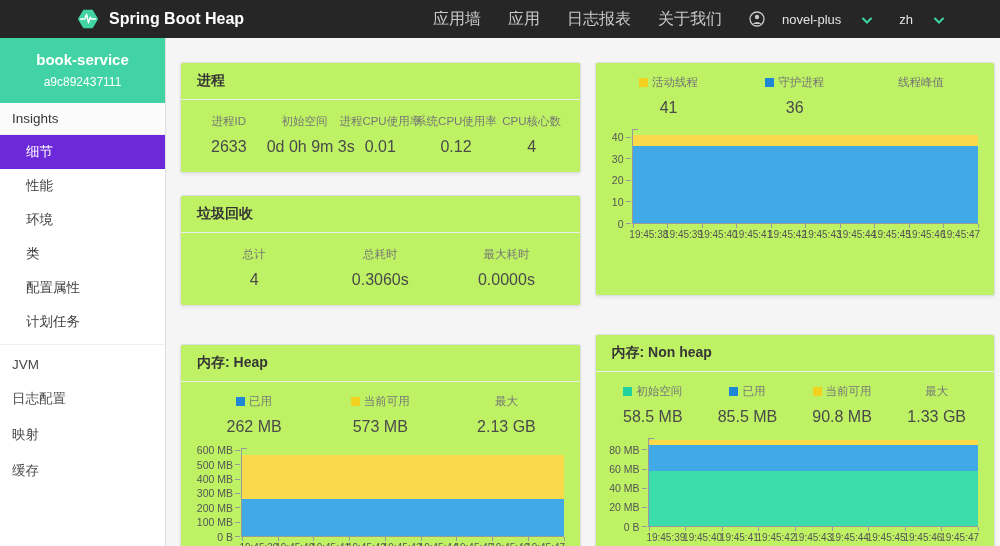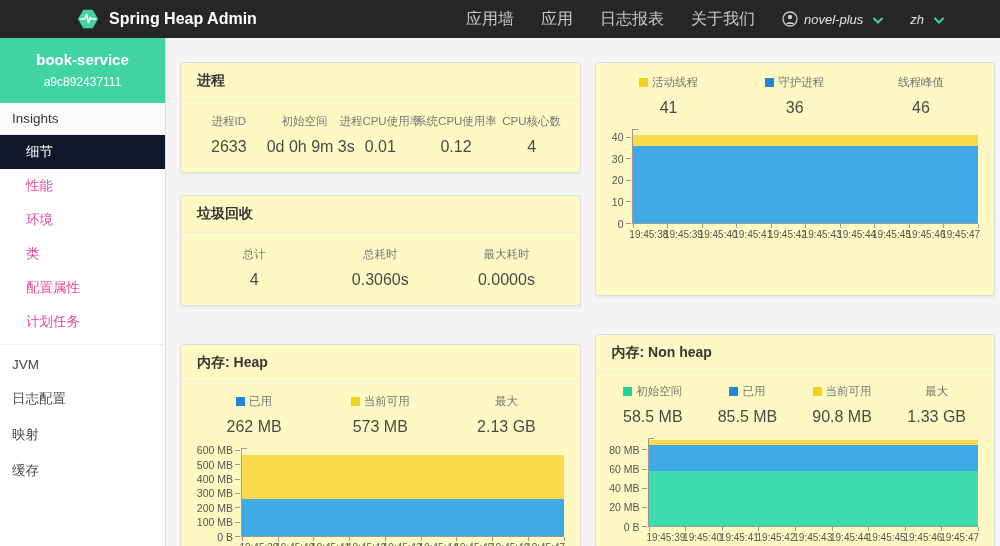--- a/index.html
+++ b/index.html
@@ -14,49 +14,49 @@
   
   .navbar {
     position:fixed; top:0; left:0; right:0; height:38px;
     background:#262626; display:flex; align-items:center;
     padding:0 56px 0 76px; z-index:30;
   }
   .brand { display:flex; align-items:center; gap:9px; color:#fff;
            font-weight:700; font-size:16px; cursor:pointer; }
   .nav-spacer { flex:1; }
   .nav-item { color:#c9c9c9; font-size:16px; margin-left:27px; cursor:pointer; white-space:nowrap; }
-  .nav-user, .nav-lang { display:flex; align-items:center; gap:6px;
-    color:#e4e4e4; font-size:13px; margin-left:27px; cursor:pointer; white-space:nowrap;font-style:italic; }
+  .nav-user, .nav-lang { display:flex; align-items:center; gap:17px;
+    color:#e4e4e4; font-size:13px; margin-left:27px; cursor:pointer; white-space:nowrap; }
   .chev { margin-left:4px; display:inline-block; }
 
   
   .sidebar {
     position:fixed; top:38px; left:0; bottom:0; width:166px;
     background:#fff; border-right:1px solid #e0e0e0; z-index:20;
   }
   .sidebar-header { background:#42d3a4; color:#fff; text-align:center; padding:13px 8px 14px; }
   .app-name { font-weight:700; font-size:15px; margin-bottom:7px; }
   .instance-id { font-size:12px; }
   .section-label { padding:8px 12px; font-size:13.5px; color:#363636;
                    background:#fbfbfb; border-bottom:1px solid #efefef; }
   .menu { list-style:none; margin:0; padding:0; }
-  .menu-item { font-size:13.5px; color:#ec4899; padding:8px 12px 8px 26px; cursor:pointer; }
-  .menu-item.active { background:#0f172a; color:#fff; }
+  .menu-item { font-size:13.5px; color:#404040; padding:8px 12px 8px 26px; cursor:pointer; }
+  .menu-item.active { background:#6d28d9; color:#fff; }
   .menu-sep { border-top:1px solid #efefef; margin-top:5px; padding-top:3px; }
   .group-item { font-size:13.5px; color:#4a4a4a; padding:9px 12px; cursor:pointer; }
 
   
   .main {
     position:fixed; left:166px; top:38px; right:0; bottom:0;
     background:#f5f5f5; padding:24px 5px 0 14px;
     display:flex; gap:14px; overflow:hidden;
   }
   .col { flex:1; min-width:0; }
 
-  .card { background:#fef9c3; border:1px solid #dedede; border-radius:3px;
+  .card { background:#bef264; border:1px solid #dedede; border-radius:3px;
           box-shadow:0 2px 3px rgba(10,10,10,.06); }
   .card-header { padding:9px 16px; font-size:14px; font-weight:700;
                  color:#363636; border-bottom:1px solid #ededed; }
   #card-process { margin-bottom:22px; }
   #card-gc { margin-bottom:38px; }
   #card-threads { height:234px; margin-bottom:38px; overflow:hidden; }
 
   .stats { display:flex; padding:12px 10px; }
   .stats--plain { padding:14px 10px 16px; }
   .stat { flex:1; text-align:center; min-width:0; }
@@ -90,21 +90,21 @@
 <body>
 
 <nav class="navbar">
   <div class="brand">
     <span style="display:flex;">
       <svg width="24" height="24" viewBox="0 0 26 26">
         <polygon points="2,13 8,3 18,3 24,13 18,23 8,23" fill="#42d3a4"></polygon>
         <polyline points="5,13 9.5,13 11.5,8 13.5,17 15.5,11 16.5,13 21,13" fill="none" stroke="#fff" stroke-width="1.6" stroke-linejoin="round" stroke-linecap="round"></polyline>
       </svg>
     </span>
-    <span>Spring Heap Admin</span>
+    <span>Spring Boot Heap</span>
   </div>
   <div class="nav-spacer"></div>
   <span class="nav-item">应用墙</span>
   <span class="nav-item">应用</span>
   <span class="nav-item">日志报表</span>
   <span class="nav-item">关于我们</span>
   <span class="nav-user">
     <span style="display:flex;">
       <svg width="16" height="16" viewBox="0 0 16 16">
         <circle cx="8" cy="8" r="7" fill="none" stroke="#c9c9c9" stroke-width="1.3"></circle>
@@ -282,21 +282,20 @@
         </div>
         <div class="stat">
           <div class="stat-label">
             <span class="swatch" style="background: rgb(30, 135, 214);"></span>
             <span>守护进程</span>
           </div>
           <div class="stat-value">36</div>
         </div>
         <div class="stat">
           <div class="stat-label">线程峰值</div>
-          <div class="stat-value">46</div>
         </div>
       </div>
       <div class="chart chart--threads">
         <div class="ygutter">
             <span class="ytick-label" style="bottom: 0%;">0</span>
             <i class="ytick-dash" style="bottom: 0%;"></i>
             <span class="ytick-label" style="bottom: 22.7273%;">10</span>
             <i class="ytick-dash" style="bottom: 22.7273%;"></i>
             <span class="ytick-label" style="bottom: 45.4545%;">20</span>
             <i class="ytick-dash" style="bottom: 45.4545%;"></i>

